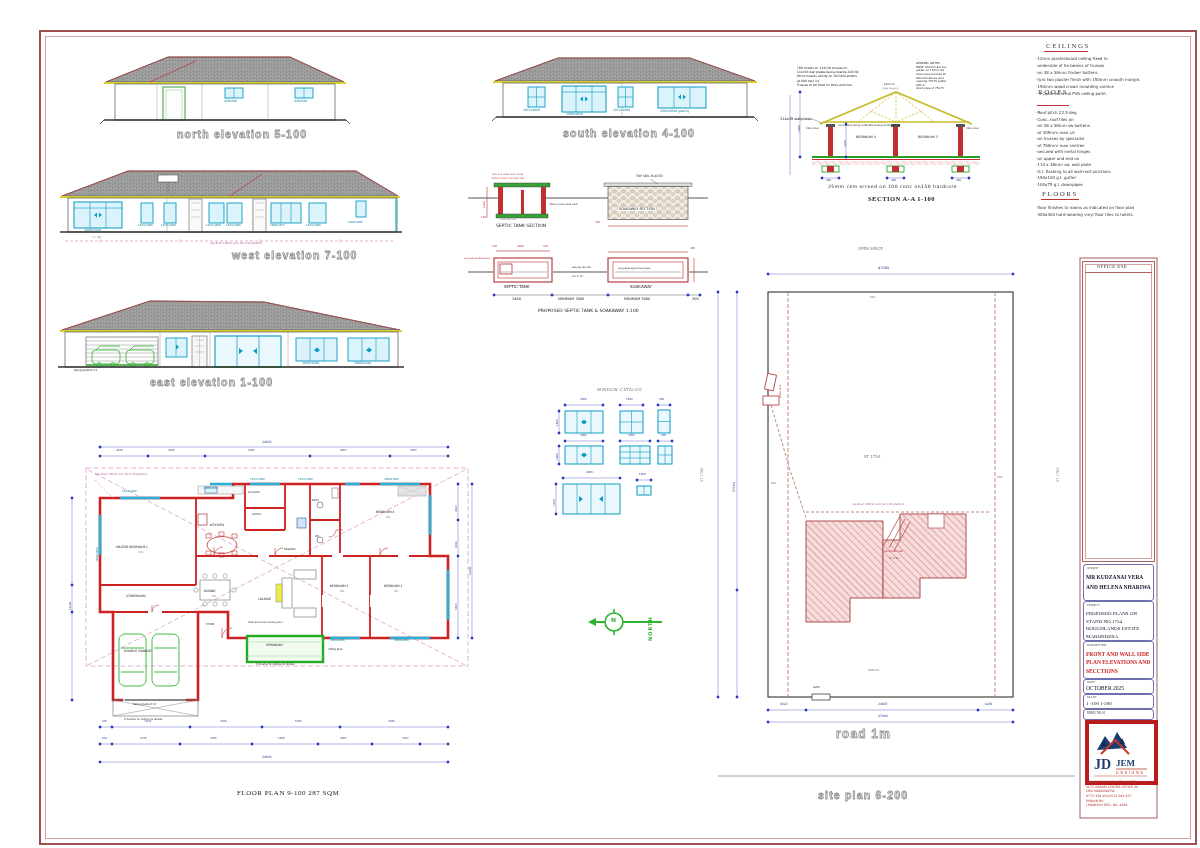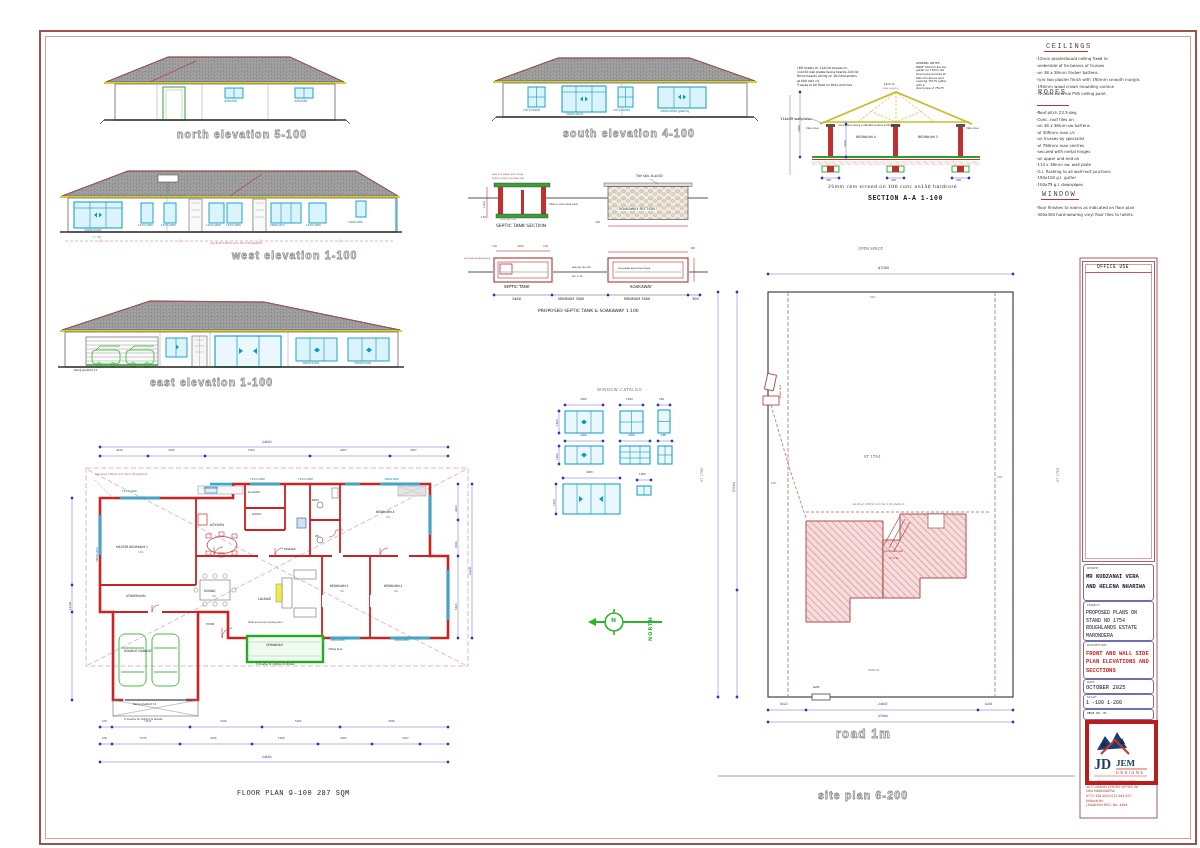--- a/index.html
+++ b/index.html
@@ -8,21 +8,21 @@
   .art{position:absolute;left:0;top:0;}
   .lb{position:absolute;white-space:nowrap;line-height:1.15;color:#222;
       font-family:"DejaVu Sans",sans-serif;}
   .s24{font-size:2.4px}.s26{font-size:2.6px}.s28{font-size:2.8px}.s3{font-size:3px}
   .s32{font-size:3.2px}.s35{font-size:3.5px}.s4{font-size:4px}.s45{font-size:4.5px}
   .s5{font-size:5px}.s55{font-size:5.5px}.s6{font-size:6px}.s65{font-size:6.5px}
   .s7{font-size:7px}
   .red{color:#b03030}.blu{color:#223a8c}.gry{color:#777}.cyn{color:#067a9a}
   .grn{color:#2cb52c}.mag{color:#b05a92}
   .b{font-weight:bold}
-  .ser{font-family:Liberation Mono, monospace}
+  .ser{font-family:Liberation Serif, serif}
   .rot{transform:rotate(-90deg);transform-origin:0 0;}
   .cap{position:absolute;white-space:nowrap;font:700 10.5px "Liberation Sans",sans-serif;
        letter-spacing:1.2px;color:#fbfbfb;-webkit-text-stroke:0.8px #8f8f8f;}
   .cap12{font-size:12px}
   .bx{position:absolute;border:1px solid #7070b0;border-radius:3px;background:#fff;}
   .note-underline{position:absolute;height:1.2px;background:#c03333;}
 </style>
 </head>
 <body>
 
@@ -427,21 +427,21 @@
     <path d="M718,776 H1075" stroke="#888" stroke-width="0.8"></path>
   </g>
 
   <g>
     <rect x="1080" y="258" width="77" height="560" fill="none" stroke="#a06060" stroke-width="1"></rect>
   </g>
 </svg>
 
 <div class="cap" style="left:177px;top:128px">north  elevation   5-100</div>
 <div class="cap" style="left:563px;top:127px">south  elevation   4-100</div>
-<div class="cap" style="left:232px;top:249px">west  elevation   1-100</div>
+<div class="cap" style="left:232px;top:249px">west  elevation   7-100</div>
 <div class="cap" style="left:150px;top:376px">east  elevation   1-100</div>
 <div class="cap cap12" style="left:836px;top:727px">road  1m</div>
 <div class="cap" style="left:818px;top:789px">site  plan  6-200</div>
 
 <div class="lb s3 cyn" style="left:224px;top:100px">420x580</div>
 <div class="lb s3 cyn" style="left:294px;top:100px">420x580</div>
 
 <div class="lb s3 cyn" style="left:523px;top:109px">1072x1000</div>
 <div class="lb s3 cyn" style="left:566px;top:113px">3000x1050</div>
 <div class="lb s3 cyn" style="left:613px;top:109px">1072x1000</div>
@@ -514,21 +514,21 @@
   <div>-at 305mm max  c/c</div>
   <div>-on  trusses by specialist</div>
   <div>-at 760mm max centres</div>
   <div>-secured with metal hinges</div>
   <div>-on  upper and end on</div>
   <div>-114 x 38mm sw. wall plate</div>
   <div>-G.I. flashing to all wall-roof junctions</div>
   <div>-150x100 g.I. gutter</div>
   <div>-100x75  g.I. downpipes</div>
 </div>
-<div class="lb s7 ser" style="left:1042px;top:190px;letter-spacing:1.5px;color:#444">WINDOW</div>
+<div class="lb s7 ser" style="left:1042px;top:190px;letter-spacing:1.5px;color:#444">FLOORS</div>
 <div class="note-underline" style="left:1041px;top:198.5px;width:38px"></div>
 <div class="lb s4" style="left:1036px;top:204px;line-height:1.75;color:#333">
   <div>-floor  finishes to rooms as indicated on floor plan</div>
   <div>-300x300 hard-wearing vinyl floor tiles to toilets.</div>
 </div>
 
 <div class="lb s24 red" style="left:492px;top:174px">cast iron water tank cover</div>
 <div class="lb s24 red" style="left:492px;top:178px">100mm thick concrete roof</div>
 <div class="lb s26 rot red" style="left:484px;top:208px">1100</div>
 <div class="lb s26 red" style="left:481px;top:217px">150</div>

